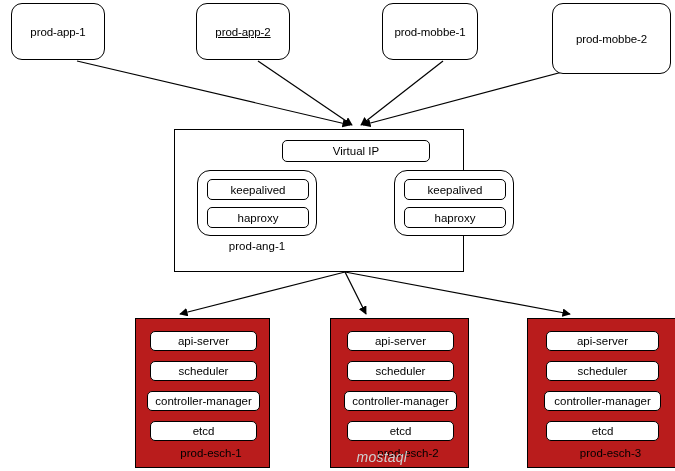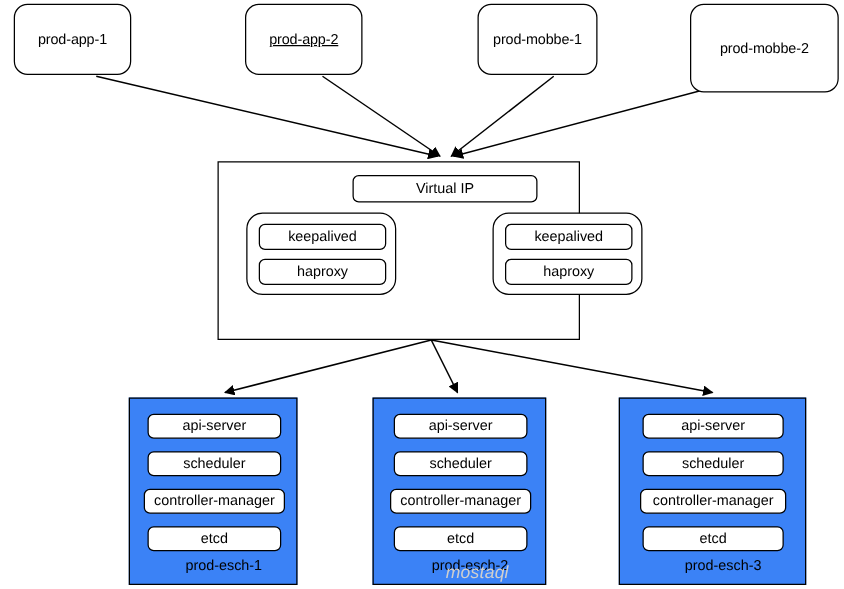--- a/index.html
+++ b/index.html
@@ -116,21 +116,22 @@
     white-space: nowrap;
   }
   .lb-label.left  { left: 22px; }
   .lb-label.right { left: 219px; }
 
   
   .cp-node {
     position: absolute;
     box-sizing: border-box;
     border: 1.4px solid #000000;
-    background: #3b82f6;
+    background: #b91c1c;
+    margin-left: 32px;
   }
   .cp-pill {
     position: absolute;
     box-sizing: border-box;
     border: 1.3px solid #000000;
     border-radius: 5px;
     background: #ffffff;
     display: flex;
     align-items: center;
     justify-content: center;
@@ -236,20 +237,21 @@
       </div>
 
       <div class="lb-group left">
         <div class="lb-pill slot-0">
           <span>keepalived</span>
         </div>
         <div class="lb-pill slot-1">
           <span>haproxy</span>
         </div>
       </div>
+      <div class="lb-label left">prod-ang-1</div>
 
       <div class="lb-group right">
         <div class="lb-pill slot-0">
           <span>keepalived</span>
         </div>
         <div class="lb-pill slot-1">
           <span>haproxy</span>
         </div>
       </div>
     </div>

